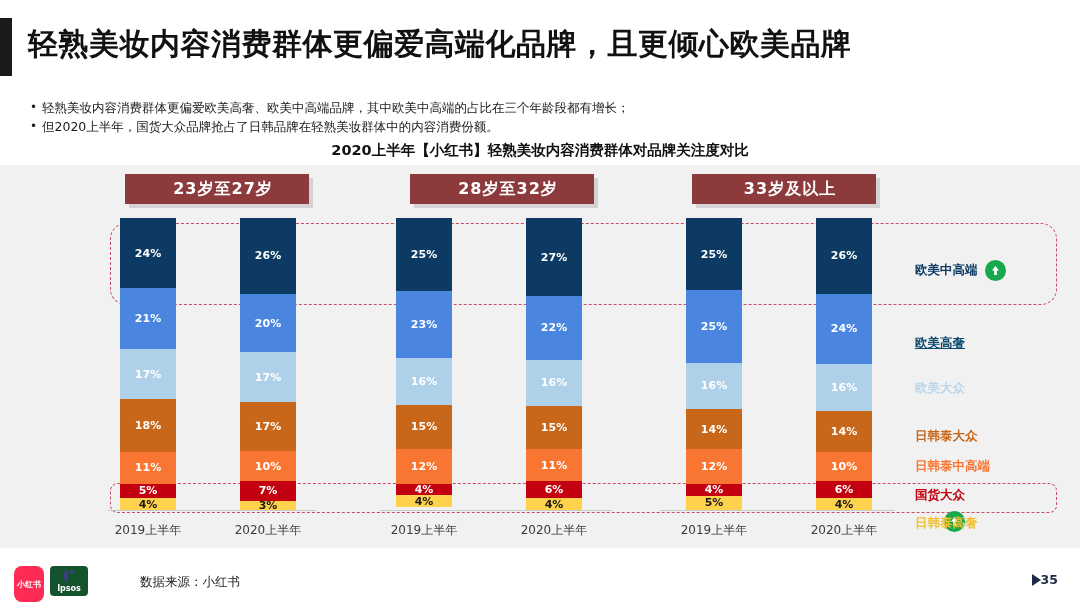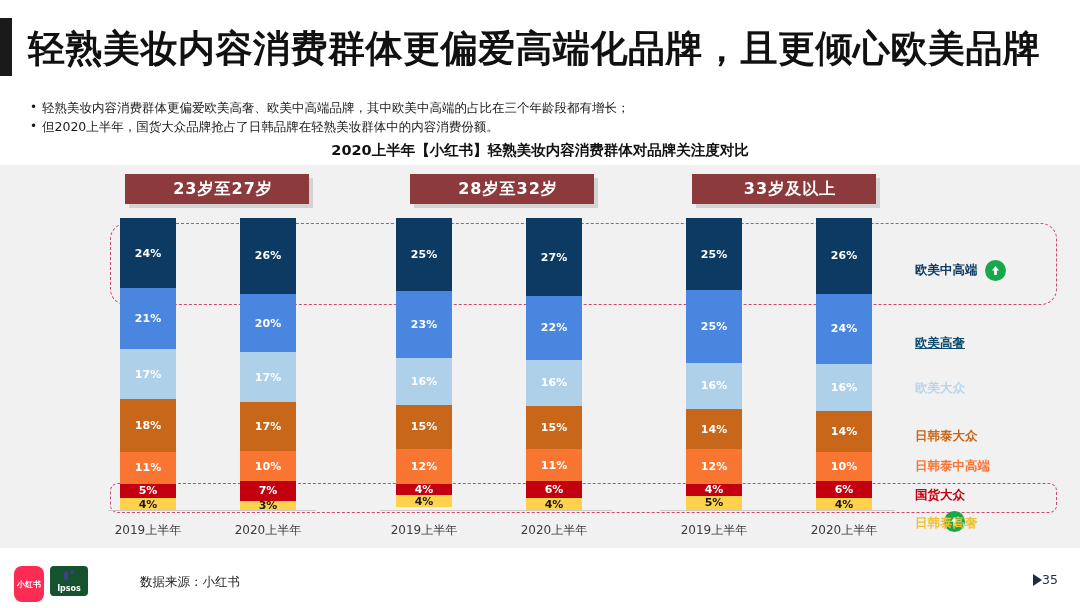--- a/index.html
+++ b/index.html
@@ -8,21 +8,21 @@
     background:#ffffff;
     font-family:"DejaVu Sans","Liberation Sans",sans-serif;
     position:relative;overflow:hidden;
   }
   .slide{position:absolute;inset:0;}
 
   
   .accent-bar{position:absolute;left:0;top:18px;width:12px;height:58px;background:#1a1a1a;}
   .page-title{
     position:absolute;left:28px;top:24px;width:1000px;
-    font-size:37px;font-weight:700;color:#111;letter-spacing:0.5px;
+    font-size:30px;font-weight:700;color:#111;letter-spacing:0.5px;
     white-space:nowrap;
   }
   .bullets{position:absolute;left:30px;top:98px;width:1020px;}
   .bullet{display:flex;align-items:flex-start;font-size:12.5px;color:#1a1a1a;line-height:19px;}
   .bullet .dot{width:12px;flex:0 0 12px;text-align:left;font-size:12px;line-height:19px;}
   .bullet .txt{flex:1;}
 
   .chart-title{
     position:absolute;left:0;top:141px;width:1080px;text-align:center;
     font-size:14.5px;font-weight:700;color:#111;
@@ -111,21 +111,21 @@
     position:absolute;left:0;right:0;top:4px;height:12px;
     display:flex;align-items:center;justify-content:center;gap:2px;
   }
   .ipsos-mark i{display:block;width:4px;height:10px;background:#3b3f88;border-radius:2px;}
   .ipsos-mark i.dot{height:4px;border-radius:50%;align-self:flex-start;}
   .source{
     position:absolute;left:140px;top:22px;font-size:12.5px;color:#1a1a1a;
   }
   .pager{
     position:absolute;right:22px;top:20px;display:flex;align-items:center;gap:0;
-    color:#1d2b45;font-size:12.5px;font-weight:400;
+    color:#1d2b45;font-size:12.5px;font-weight:700;
   }
   .tri{
     width:0;height:0;border-left:9px solid #1d2b45;
     border-top:6px solid transparent;border-bottom:6px solid transparent;
   }
 </style>
 </head>
 <body>
 
 <div class="slide">

